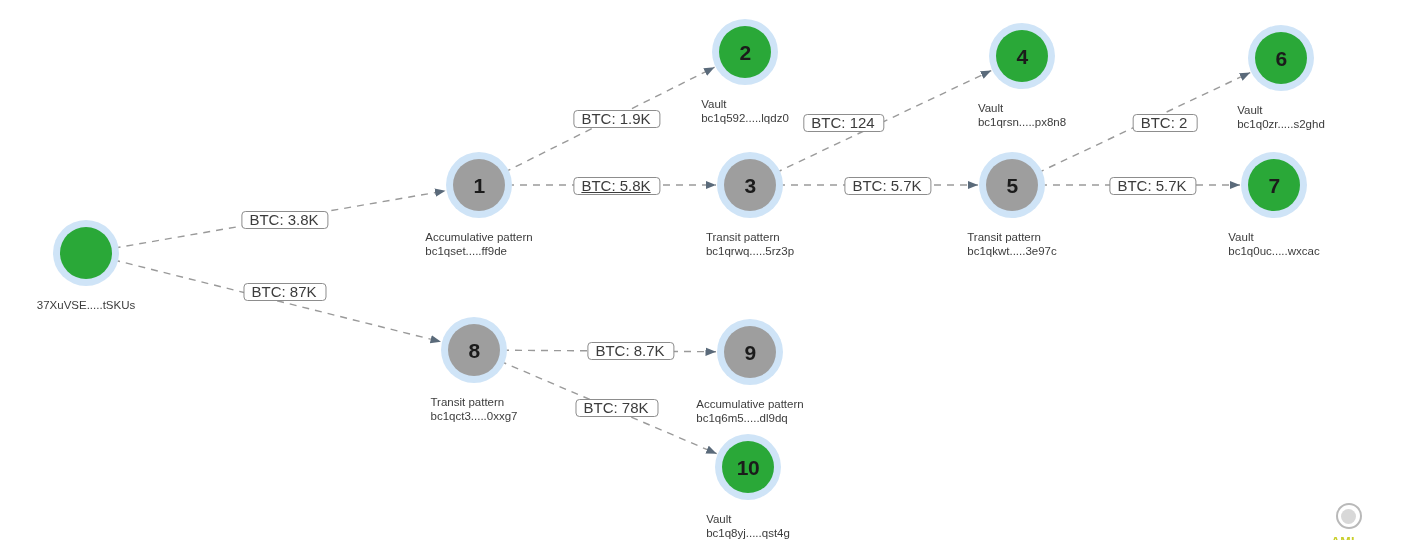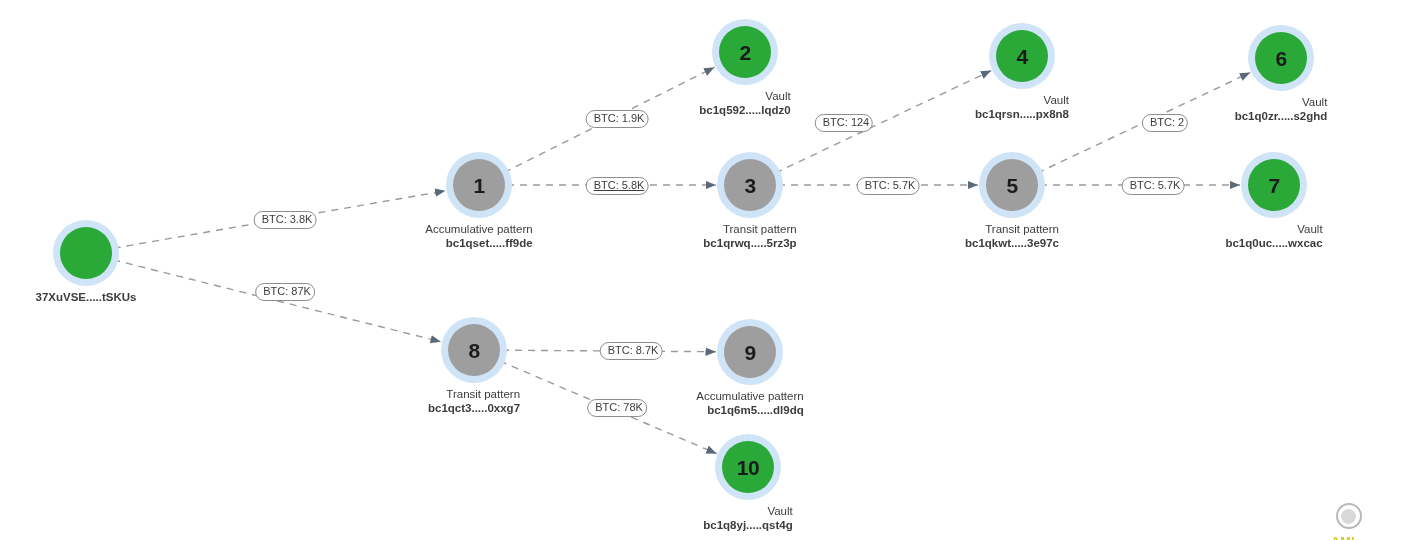--- a/index.html
+++ b/index.html
@@ -63,36 +63,37 @@
     position: relative;
     font-size: 21px;
     font-weight: bold;
     color: #1b1b1b;
     line-height: 1;
     letter-spacing: -0.5px;
   }
   .node-label {
     position: absolute;
     transform: translateX(-50%);
-    text-align: right;
+    text-align: left;
     font-size: 11.5px;
     color: #3c3c3c;
     line-height: 14px;
     white-space: nowrap;
+    margin-top: 8px;
   }
   .node-label .ltype { display: block; }
-  .node-label .laddr { display: block; font-weight: bold; }
+  .node-label .laddr { display: block; }
   .edge-label {
     position: absolute;
     transform: translate(-50%, -50%);
     background: #ffffff;
     border: 1px solid #8d8d8d;
-    border-radius: 9px;
-    padding: 1px 3px 2px 7px;
-    font-size: 11px;
+    border-radius: 4px;
+    padding: 1px 9px 2px 7px;
+    font-size: 15px;
     color: #3c3c3c;
     white-space: nowrap;
     line-height: 13px;
   }
   #logo {
     position: absolute;
     display: flex;
     align-items: center;
     gap: 7px;
     flex-direction: column;

